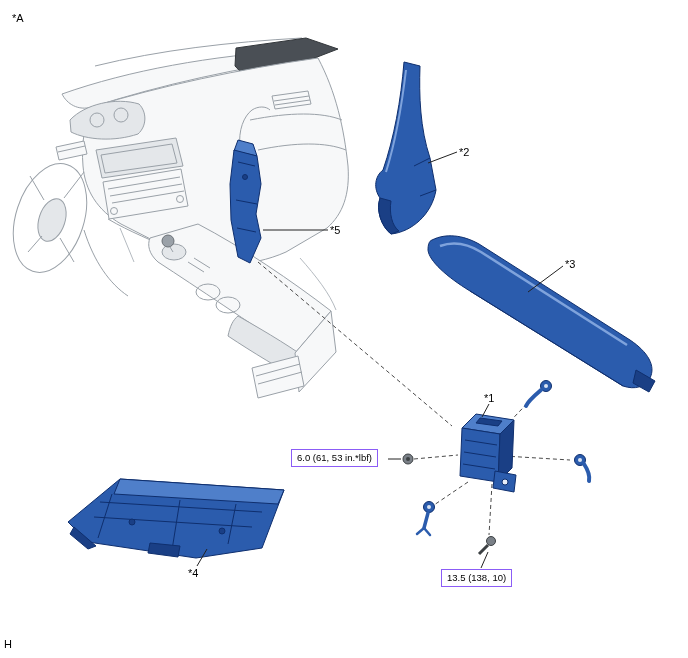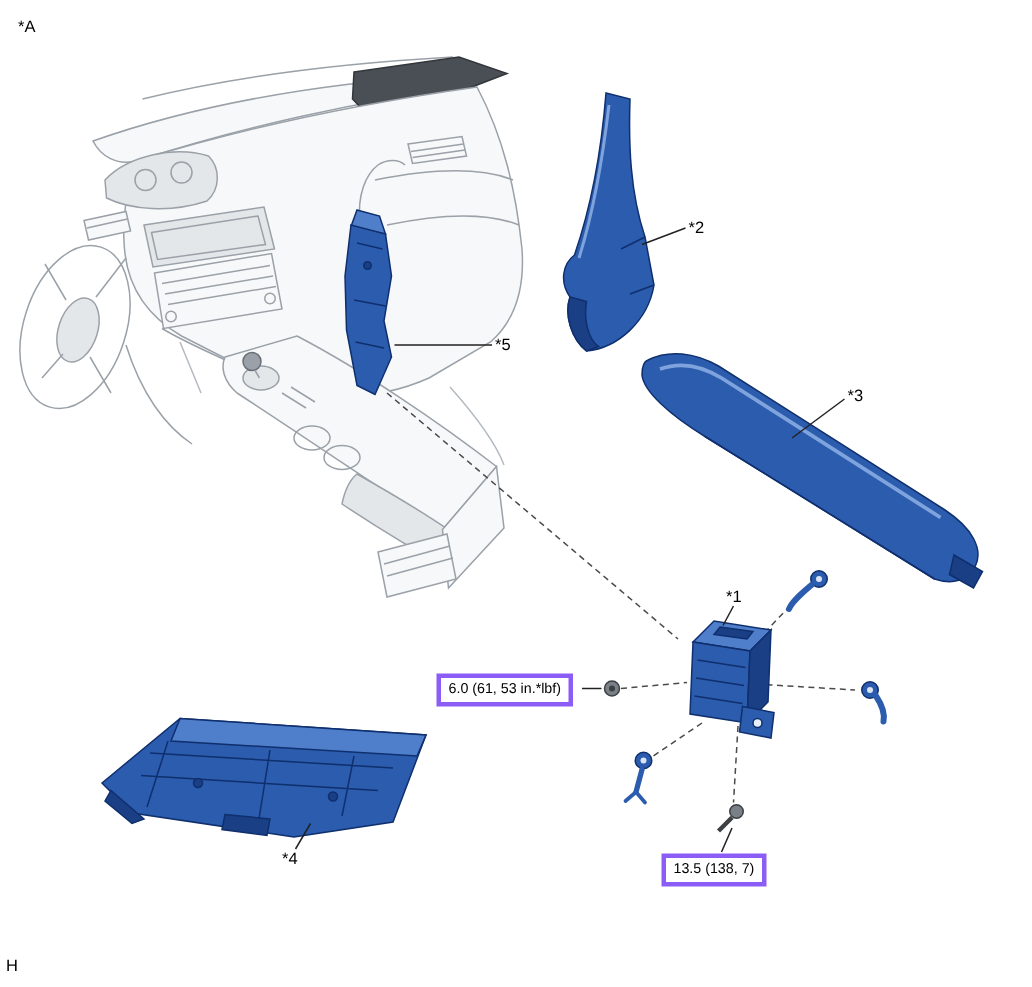--- a/index.html
+++ b/index.html
@@ -25,21 +25,21 @@
   .bp-stroke { fill:none; stroke:#2b5cad; stroke-linecap:round; }
 
   .dash-line { fill:none; stroke:#4a4a4a; stroke-width:1; stroke-dasharray:4 3; }
   .leader    { fill:none; stroke:#222222; stroke-width:1; }
 
   .callout {
     position:absolute; font-size:11px; color:#000; line-height:12px;
     white-space:nowrap;
   }
   .torque-box {
-    position:absolute; border:3px solid #8b5cf6; background:#fff;
+    position:absolute; border:1px solid #8b5cf6; background:#fff;
     font-size:9.5px; line-height:12px; padding:2px 5px; color:#000;
     white-space:nowrap;
   }
   .corner { position:absolute; left:12px; top:12px; font-size:11px; color:#000; }
   .footer { position:absolute; left:4px;  top:638px; font-size:11px; color:#000; }
 </style>
 </head>
 <body>
 
 <div class="canvas">
@@ -190,16 +190,16 @@
 
   <div class="corner">*A</div>
 
   <div class="callout" style="left:484px; top:392px;">*1</div>
   <div class="callout" style="left:459px; top:146px;">*2</div>
   <div class="callout" style="left:565px; top:258px;">*3</div>
   <div class="callout" style="left:188px; top:567px;">*4</div>
   <div class="callout" style="left:330px; top:224px;">*5</div>
 
   <div class="torque-box" style="left:291px; top:449px;">6.0 (61, 53 in.*lbf)</div>
-  <div class="torque-box" style="left:441px; top:569px;">13.5 (138, 7)</div>
+  <div class="torque-box" style="left:441px; top:569px;">13.5 (138, 10)</div>
 
   <div class="footer">H</div>
 </div>
 
 </body></html>

